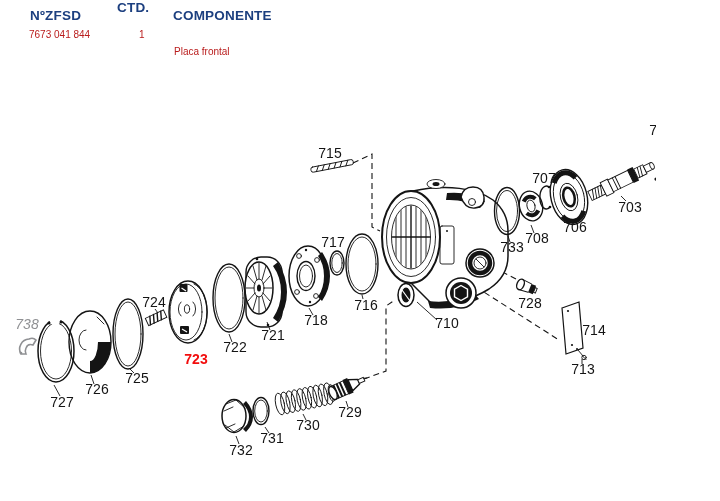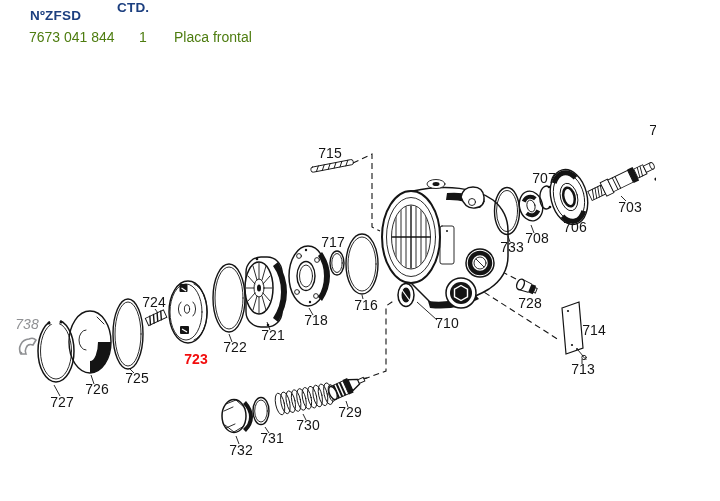--- a/index.html
+++ b/index.html
@@ -1,19 +1,19 @@
 <!DOCTYPE html>
 <html><head>
 <meta charset="utf-8">
 <style>
   html,body{margin:0;padding:0;background:#fff;}
   .page{position:relative;width:656px;height:501px;background:#fff;overflow:hidden;
         font-family:"Liberation Sans",sans-serif;}
   .hdr-cell{position:absolute;font-size:13.5px;font-weight:bold;color:#1c3f7f;letter-spacing:.2px;white-space:nowrap;}
-  .row-cell{position:absolute;font-size:14px;color:#4d7c0f;white-space:nowrap;}
+  .row-cell{position:absolute;font-size:10px;color:#b91c1c;white-space:nowrap;}
   svg{position:absolute;left:0;top:0;}
   .o{fill:none;stroke:#141414;stroke-width:1.4;stroke-linecap:round;stroke-linejoin:round;}
   .o2{stroke-width:2;}
   .o15{stroke-width:1.5;}
   .t{fill:none;stroke:#141414;stroke-width:.9;stroke-linecap:round;}
   .f{fill:#141414;stroke:none;}
   .w{fill:#ffffff;}
   .wl{stroke:#ffffff;stroke-width:1.2;fill:none;}
   .dash{fill:none;stroke:#141414;stroke-width:1.1;stroke-dasharray:6 4;}
   .ldr{stroke:#141414;stroke-width:.9;fill:none;}
@@ -22,24 +22,25 @@
   .part-label.highlight{fill:#f20d0d;font-weight:bold;}
   .part-label.muted{fill:#8f9093;font-style:italic;}
 </style>
 </head>
 <body>
 
 <div class="page">
 
   <span class="hdr-cell" style="left:30px;top:8px">NºZFSD</span>
   <span class="hdr-cell" style="left:117px;top:0">CTD.</span>
+  <span class="hdr-cell" style="left:173px;top:8px">COMPONENTE</span>
 
   <span class="row-cell" style="left:29px;top:29px">7673 041 844</span>
   <span class="row-cell" style="left:139px;top:29px">1</span>
-  <span class="row-cell" style="left:174px;top:29px">Placa frontal</span>
+  <span class="row-cell" style="left:174px;top:46px">Placa frontal</span>
 
   <svg width="720" height="501" viewBox="0 0 720 501">
     <defs>
       <clipPath id="rimClip">
           <ellipse cx="411" cy="237" rx="19" ry="31.5"></ellipse>
         </clipPath>
     </defs>
 
     <g>
       <path class="dash" d="M353,163 L372,154 L372,227 L380,231"></path>

